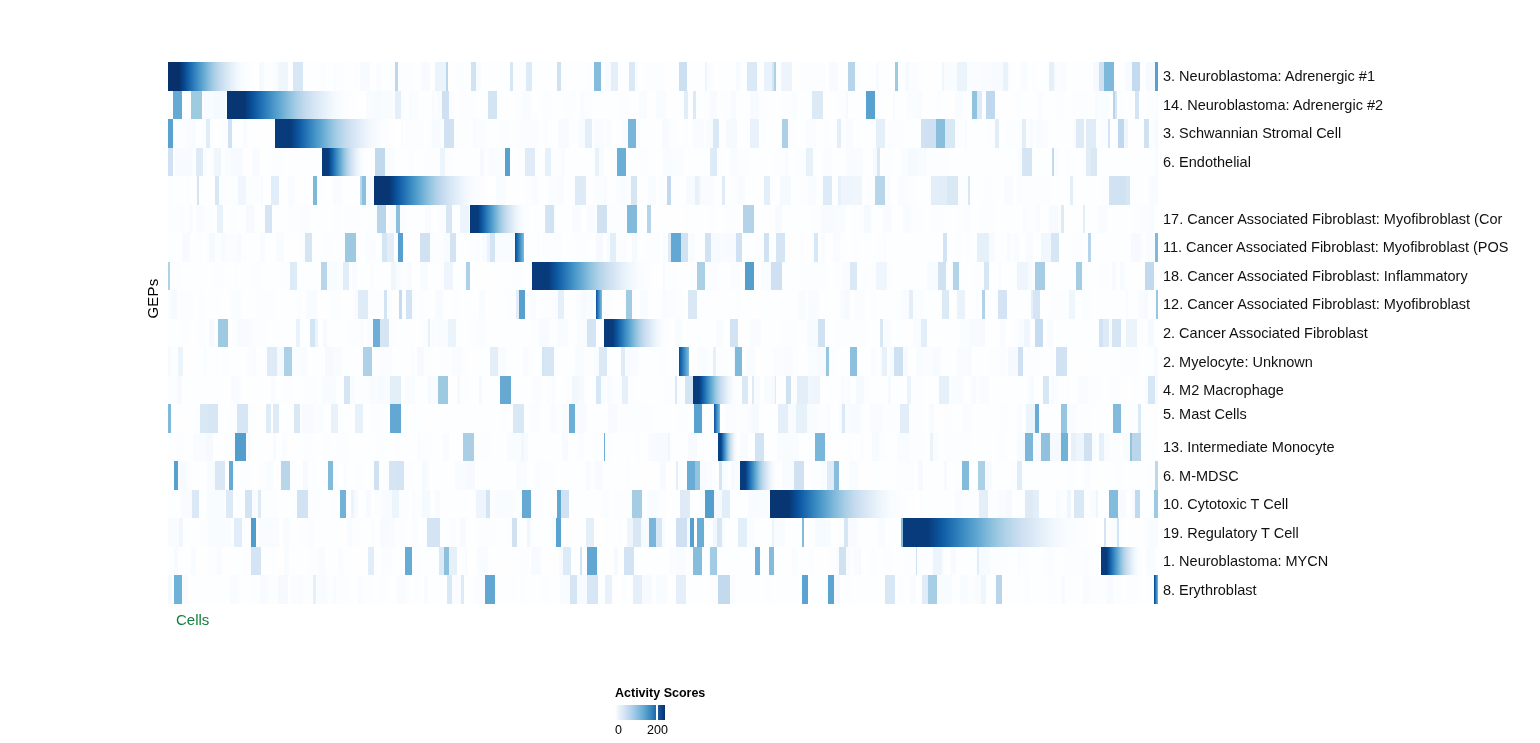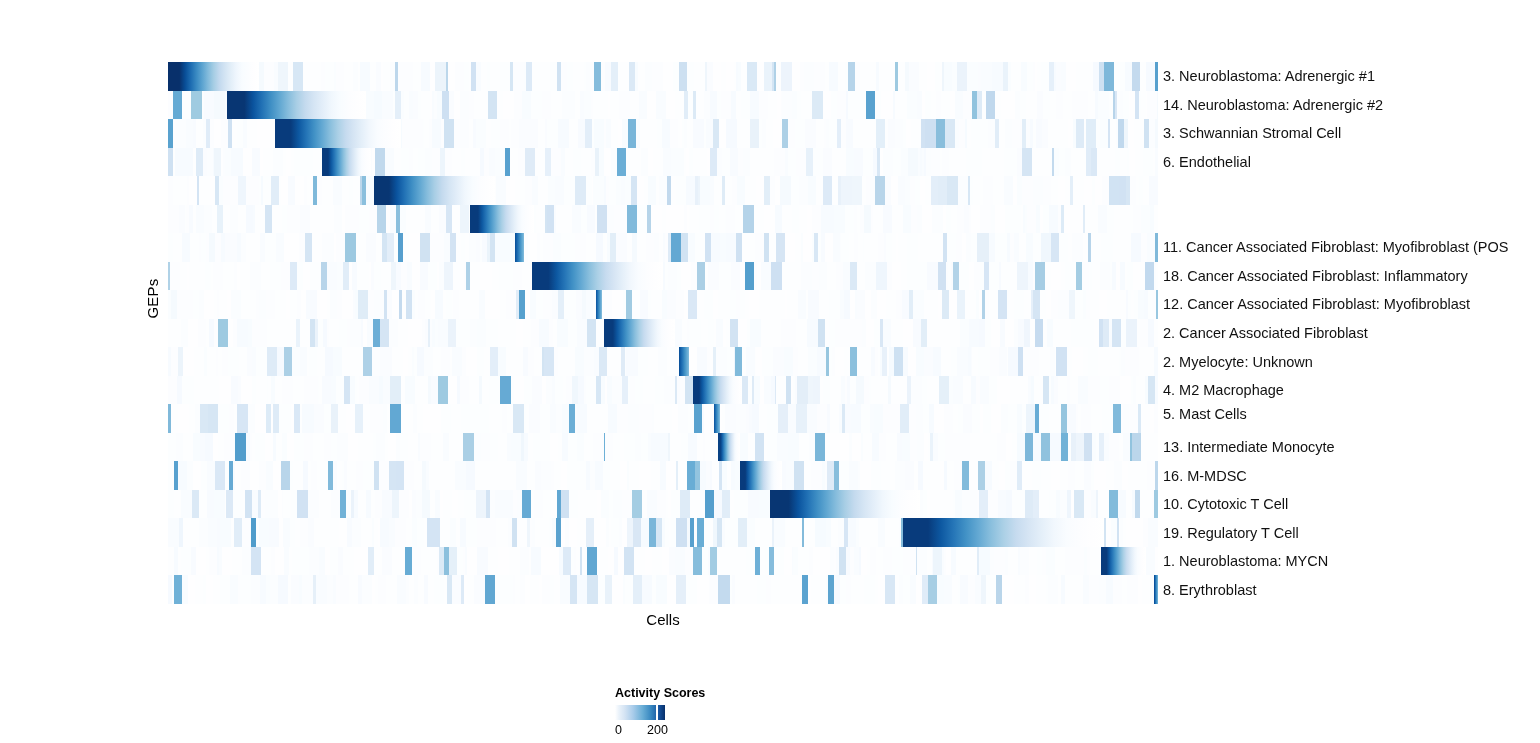--- a/index.html
+++ b/index.html
@@ -36,26 +36,25 @@
     color: #000;
     transform: rotate(-90deg);
     transform-origin: 50% 50%;
     white-space: nowrap;
     letter-spacing: .2px;
   }
 
   
   #x-axis-title {
     position: absolute;
-    left: 168px;
+    left: 176px;
     top: 611px;
     width: 990px;
-    text-align: center;
     font-size: 15px;
-    color: #000000;
+    color: #15803d;
   }
 
   
   #heatmap-panel {
     position: absolute;
     left: 168px;
     top: 62px;
     width: 990px;
     height: 542px;
     background: #f2f7fc;
@@ -233,29 +232,30 @@
         <div class="noise" style="background: linear-gradient(to right, rgb(246, 250, 255) 0%, rgb(246, 250, 255) 0.41%, rgb(253, 254, 255) 0.41%, rgb(253, 254, 255) 0.63%, rgb(112, 177, 215) 0.63%, rgb(112, 177, 215) 1.39%, rgb(248, 252, 255) 1.39%, rgb(248, 252, 255) 2.05%, rgb(254, 254, 255) 2.05%, rgb(254, 254, 255) 2.77%, rgb(253, 254, 255) 2.77%, rgb(253, 254, 255) 3.36%, rgb(253, 254, 255) 3.36%, rgb(253, 254, 255) 3.55%, rgb(252, 254, 255) 3.55%, rgb(252, 254, 255) 3.88%, rgb(254, 254, 255) 3.88%, rgb(254, 254, 255) 4.55%, rgb(253, 254, 255) 4.55%, rgb(253, 254, 255) 5.29%, rgb(252, 254, 255) 5.29%, rgb(252, 254, 255) 6.26%, rgb(249, 252, 255) 6.26%, rgb(249, 252, 255) 7.11%, rgb(252, 253, 255) 7.11%, rgb(252, 253, 255) 7.29%, rgb(252, 254, 255) 7.29%, rgb(252, 254, 255) 8.36%, rgb(251, 253, 255) 8.36%, rgb(251, 253, 255) 8.86%, rgb(251, 253, 255) 8.86%, rgb(251, 253, 255) 9.33%, rgb(247, 251, 255) 9.33%, rgb(247, 251, 255) 9.87%, rgb(250, 253, 255) 9.87%, rgb(250, 253, 255) 10.35%, rgb(251, 253, 255) 10.35%, rgb(251, 253, 255) 11.14%, rgb(246, 250, 255) 11.14%, rgb(246, 250, 255) 12.17%, rgb(253, 254, 255) 12.17%, rgb(253, 254, 255) 12.42%, rgb(250, 252, 255) 12.42%, rgb(250, 252, 255) 13.24%, rgb(248, 252, 255) 13.24%, rgb(248, 252, 255) 13.51%, rgb(251, 253, 255) 13.51%, rgb(251, 253, 255) 14.62%, rgb(230, 240, 249) 14.62%, rgb(230, 240, 249) 14.93%, rgb(249, 252, 255) 14.93%, rgb(249, 252, 255) 16.04%, rgb(251, 253, 255) 16.04%, rgb(251, 253, 255) 16.65%, rgb(249, 252, 255) 16.65%, rgb(249, 252, 255) 17.02%, rgb(252, 253, 255) 17.02%, rgb(252, 253, 255) 17.84%, rgb(252, 253, 255) 17.84%, rgb(252, 253, 255) 18.33%, rgb(253, 254, 255) 18.33%, rgb(253, 254, 255) 19.23%, rgb(248, 251, 255) 19.23%, rgb(248, 251, 255) 19.55%, rgb(251, 253, 255) 19.55%, rgb(251, 253, 255) 20.56%, rgb(254, 254, 255) 20.56%, rgb(254, 254, 255) 20.9%, rgb(253, 254, 255) 20.9%, rgb(253, 254, 255) 21.17%, rgb(252, 253, 255) 21.17%, rgb(252, 253, 255) 22.04%, rgb(253, 254, 255) 22.04%, rgb(253, 254, 255) 23.11%, rgb(249, 252, 255) 23.11%, rgb(249, 252, 255) 24.03%, rgb(251, 253, 255) 24.03%, rgb(251, 253, 255) 24.37%, rgb(253, 254, 255) 24.37%, rgb(253, 254, 255) 24.86%, rgb(251, 253, 255) 24.86%, rgb(251, 253, 255) 25.24%, rgb(253, 254, 255) 25.24%, rgb(253, 254, 255) 25.83%, rgb(248, 251, 255) 25.83%, rgb(248, 251, 255) 26.27%, rgb(253, 254, 255) 26.27%, rgb(253, 254, 255) 26.89%, rgb(252, 254, 255) 26.89%, rgb(252, 254, 255) 27.86%, rgb(253, 254, 255) 27.86%, rgb(253, 254, 255) 28.2%, rgb(217, 232, 245) 28.2%, rgb(217, 232, 245) 28.7%, rgb(250, 252, 255) 28.7%, rgb(250, 252, 255) 29.59%, rgb(221, 234, 247) 29.59%, rgb(221, 234, 247) 29.92%, rgb(254, 254, 255) 29.92%, rgb(254, 254, 255) 30.16%, rgb(253, 254, 255) 30.16%, rgb(253, 254, 255) 30.88%, rgb(250, 252, 255) 30.88%, rgb(250, 252, 255) 31.97%, rgb(97, 167, 210) 31.97%, rgb(97, 167, 210) 32.99%, rgb(252, 254, 255) 32.99%, rgb(252, 254, 255) 34.14%, rgb(252, 254, 255) 34.14%, rgb(252, 254, 255) 34.8%, rgb(252, 253, 255) 34.8%, rgb(252, 253, 255) 35.02%, rgb(253, 254, 255) 35.02%, rgb(253, 254, 255) 35.54%, rgb(252, 253, 255) 35.54%, rgb(252, 253, 255) 36.02%, rgb(254, 254, 255) 36.02%, rgb(254, 254, 255) 36.55%, rgb(253, 254, 255) 36.55%, rgb(253, 254, 255) 37.16%, rgb(253, 254, 255) 37.16%, rgb(253, 254, 255) 37.5%, rgb(254, 254, 255) 37.5%, rgb(254, 254, 255) 37.78%, rgb(252, 253, 255) 37.78%, rgb(252, 253, 255) 38.2%, rgb(252, 253, 255) 38.2%, rgb(252, 253, 255) 38.6%, rgb(252, 254, 255) 38.6%, rgb(252, 254, 255) 38.98%, rgb(253, 254, 255) 38.98%, rgb(253, 254, 255) 39.61%, rgb(249, 252, 255) 39.61%, rgb(249, 252, 255) 40.57%, rgb(213, 229, 244) 40.57%, rgb(213, 229, 244) 41.3%, rgb(247, 251, 255) 41.3%, rgb(247, 251, 255) 42.33%, rgb(214, 230, 244) 42.33%, rgb(214, 230, 244) 43.45%, rgb(252, 254, 255) 43.45%, rgb(252, 254, 255) 44.17%, rgb(233, 242, 250) 44.17%, rgb(233, 242, 250) 44.37%, rgb(233, 242, 250) 44.37%, rgb(233, 242, 250) 44.8%, rgb(254, 254, 255) 44.8%, rgb(254, 254, 255) 45.92%, rgb(250, 253, 255) 45.92%, rgb(250, 253, 255) 46.16%, rgb(252, 254, 255) 46.16%, rgb(252, 254, 255) 46.97%, rgb(228, 239, 249) 46.97%, rgb(228, 239, 249) 47.91%, rgb(247, 251, 255) 47.91%, rgb(247, 251, 255) 48.85%, rgb(252, 254, 255) 48.85%, rgb(252, 254, 255) 49.31%, rgb(248, 252, 255) 49.31%, rgb(248, 252, 255) 50.44%, rgb(254, 254, 255) 50.44%, rgb(254, 254, 255) 51.28%, rgb(229, 239, 249) 51.28%, rgb(229, 239, 249) 52.3%, rgb(252, 254, 255) 52.3%, rgb(252, 254, 255) 53.42%, rgb(254, 254, 255) 53.42%, rgb(254, 254, 255) 54.02%, rgb(254, 254, 255) 54.02%, rgb(254, 254, 255) 54.62%, rgb(252, 253, 255) 54.62%, rgb(252, 253, 255) 55.6%, rgb(195, 218, 238) 55.6%, rgb(195, 218, 238) 56.73%, rgb(252, 254, 255) 56.73%, rgb(252, 254, 255) 56.95%, rgb(250, 252, 255) 56.95%, rgb(250, 252, 255) 57.32%, rgb(253, 254, 255) 57.32%, rgb(253, 254, 255) 58.37%, rgb(253, 254, 255) 58.37%, rgb(253, 254, 255) 59.51%, rgb(252, 254, 255) 59.51%, rgb(252, 254, 255) 60.36%, rgb(252, 253, 255) 60.36%, rgb(252, 253, 255) 60.94%, rgb(253, 254, 255) 60.94%, rgb(253, 254, 255) 61.99%, rgb(253, 254, 255) 61.99%, rgb(253, 254, 255) 63.03%, rgb(253, 254, 255) 63.03%, rgb(253, 254, 255) 64.05%, rgb(91, 163, 208) 64.05%, rgb(91, 163, 208) 64.67%, rgb(254, 254, 255) 64.67%, rgb(254, 254, 255) 64.94%, rgb(253, 254, 255) 64.94%, rgb(253, 254, 255) 65.47%, rgb(253, 254, 255) 65.47%, rgb(253, 254, 255) 66.5%, rgb(250, 253, 255) 66.5%, rgb(250, 253, 255) 66.67%, rgb(92, 164, 208) 66.67%, rgb(92, 164, 208) 67.32%, rgb(246, 250, 255) 67.32%, rgb(246, 250, 255) 67.88%, rgb(252, 254, 255) 67.88%, rgb(252, 254, 255) 68.44%, rgb(252, 253, 255) 68.44%, rgb(252, 253, 255) 68.99%, rgb(253, 254, 255) 68.99%, rgb(253, 254, 255) 69.22%, rgb(253, 254, 255) 69.22%, rgb(253, 254, 255) 70.27%, rgb(252, 254, 255) 70.27%, rgb(252, 254, 255) 71.42%, rgb(253, 254, 255) 71.42%, rgb(253, 254, 255) 71.67%, rgb(254, 254, 255) 71.67%, rgb(254, 254, 255) 72.39%, rgb(216, 231, 245) 72.39%, rgb(216, 231, 245) 73.47%, rgb(253, 254, 255) 73.47%, rgb(253, 254, 255) 73.86%, rgb(251, 253, 255) 73.86%, rgb(251, 253, 255) 74.22%, rgb(252, 254, 255) 74.22%, rgb(252, 254, 255) 74.95%, rgb(249, 252, 255) 74.95%, rgb(249, 252, 255) 75.6%, rgb(254, 254, 255) 75.6%, rgb(254, 254, 255) 76.12%, rgb(224, 236, 248) 76.12%, rgb(224, 236, 248) 76.75%, rgb(167, 206, 228) 76.75%, rgb(167, 206, 228) 77.69%, rgb(248, 252, 255) 77.69%, rgb(248, 252, 255) 78.4%, rgb(249, 252, 255) 78.4%, rgb(249, 252, 255) 79.15%, rgb(253, 254, 255) 79.15%, rgb(253, 254, 255) 79.75%, rgb(252, 254, 255) 79.75%, rgb(252, 254, 255) 79.95%, rgb(248, 251, 255) 79.95%, rgb(248, 251, 255) 80.8%, rgb(252, 253, 255) 80.8%, rgb(252, 253, 255) 81.5%, rgb(249, 252, 255) 81.5%, rgb(249, 252, 255) 82.08%, rgb(239, 246, 252) 82.08%, rgb(239, 246, 252) 82.63%, rgb(252, 254, 255) 82.63%, rgb(252, 254, 255) 83.61%, rgb(185, 213, 234) 83.61%, rgb(185, 213, 234) 84.27%, rgb(254, 254, 255) 84.27%, rgb(254, 254, 255) 85.04%, rgb(254, 254, 255) 85.04%, rgb(254, 254, 255) 85.49%, rgb(253, 254, 255) 85.49%, rgb(253, 254, 255) 86.52%, rgb(252, 253, 255) 86.52%, rgb(252, 253, 255) 86.96%, rgb(254, 254, 255) 86.96%, rgb(254, 254, 255) 87.7%, rgb(253, 254, 255) 87.7%, rgb(253, 254, 255) 88.48%, rgb(253, 254, 255) 88.48%, rgb(253, 254, 255) 88.66%, rgb(252, 254, 255) 88.66%, rgb(252, 254, 255) 88.9%, rgb(251, 253, 255) 88.9%, rgb(251, 253, 255) 89.88%, rgb(253, 254, 255) 89.88%, rgb(253, 254, 255) 90.17%, rgb(247, 251, 255) 90.17%, rgb(247, 251, 255) 90.64%, rgb(253, 254, 255) 90.64%, rgb(253, 254, 255) 91.34%, rgb(253, 254, 255) 91.34%, rgb(253, 254, 255) 91.62%, rgb(253, 254, 255) 91.62%, rgb(253, 254, 255) 92.45%, rgb(249, 252, 255) 92.45%, rgb(249, 252, 255) 93.03%, rgb(252, 253, 255) 93.03%, rgb(252, 253, 255) 94.01%, rgb(251, 253, 255) 94.01%, rgb(251, 253, 255) 94.17%, rgb(251, 253, 255) 94.17%, rgb(251, 253, 255) 94.52%, rgb(251, 253, 255) 94.52%, rgb(251, 253, 255) 94.76%, rgb(247, 251, 255) 94.76%, rgb(247, 251, 255) 95.48%, rgb(252, 253, 255) 95.48%, rgb(252, 253, 255) 95.99%, rgb(252, 253, 255) 95.99%, rgb(252, 253, 255) 96.39%, rgb(253, 254, 255) 96.39%, rgb(253, 254, 255) 96.87%, rgb(252, 253, 255) 96.87%, rgb(252, 253, 255) 97.96%, rgb(254, 254, 255) 97.96%, rgb(254, 254, 255) 98.38%, rgb(253, 254, 255) 98.38%, rgb(253, 254, 255) 99.19%, rgb(251, 253, 255) 99.19%, rgb(251, 253, 255) 100%);"></div>
         <div class="hm-seg" style="left: 986.04px; width: 3.96px; background: linear-gradient(to right, rgb(8, 65, 132) 0%, rgb(8, 73, 144) 6.3%, rgb(8, 81, 156) 12.5%, rgb(14, 89, 162) 18.8%, rgb(20, 96, 168) 25%, rgb(26, 104, 174) 31.3%, rgb(32, 111, 180) 37.5%, rgb(39, 119, 184) 43.8%, rgb(47, 127, 188) 50%, rgb(55, 135, 192) 56.3%, rgb(63, 143, 196) 62.5%, rgb(72, 150, 200) 68.8%, rgb(82, 157, 204) 75%, rgb(91, 163, 208) 81.3%, rgb(101, 170, 212) 87.5%, rgb(112, 177, 215) 93.8%, rgb(124, 183, 218) 100%);"></div>
       </div>
     </div>
 
   <div id="row-labels">
       <div class="row-label" style="top: 7.26316px;">3. Neuroblastoma: Adrenergic #1</div>
       <div class="row-label" style="top: 35.7895px;">14. Neuroblastoma: Adrenergic #2</div>
       <div class="row-label" style="top: 64.3158px;">3. Schwannian Stromal Cell</div>
       <div class="row-label" style="top: 92.8421px;">6. Endothelial</div>
+      <div class="row-label" style="top: 149.895px;">17. Cancer Associated Fibroblast: Myofibroblast (Cor</div>
       <div class="row-label" style="top: 178.421px;">11. Cancer Associated Fibroblast: Myofibroblast (POS</div>
       <div class="row-label" style="top: 206.947px;">18. Cancer Associated Fibroblast: Inflammatory</div>
       <div class="row-label" style="top: 235.474px;">12. Cancer Associated Fibroblast: Myofibroblast</div>
       <div class="row-label" style="top: 264px;">2. Cancer Associated Fibroblast</div>
       <div class="row-label" style="top: 292.526px;">2. Myelocyte: Unknown</div>
       <div class="row-label" style="top: 321.053px;">4. M2 Macrophage</div>
       <div class="row-label" style="top: 345px;">5. Mast Cells</div>
       <div class="row-label" style="top: 378.105px;">13. Intermediate Monocyte</div>
-      <div class="row-label" style="top: 406.632px;">16. M-MDSC</div>
+      <div class="row-label" style="top: 406.632px;">6. M-MDSC</div>
       <div class="row-label" style="top: 435.158px;">10. Cytotoxic T Cell</div>
       <div class="row-label" style="top: 463.684px;">19. Regulatory T Cell</div>
       <div class="row-label" style="top: 492.211px;">1. Neuroblastoma: MYCN</div>
       <div class="row-label" style="top: 520.737px;">8. Erythroblast</div>
     </div>
 
   <div id="x-axis-title">Cells</div>
 
   <div id="legend">
     <div id="legend-title">Activity Scores</div>

